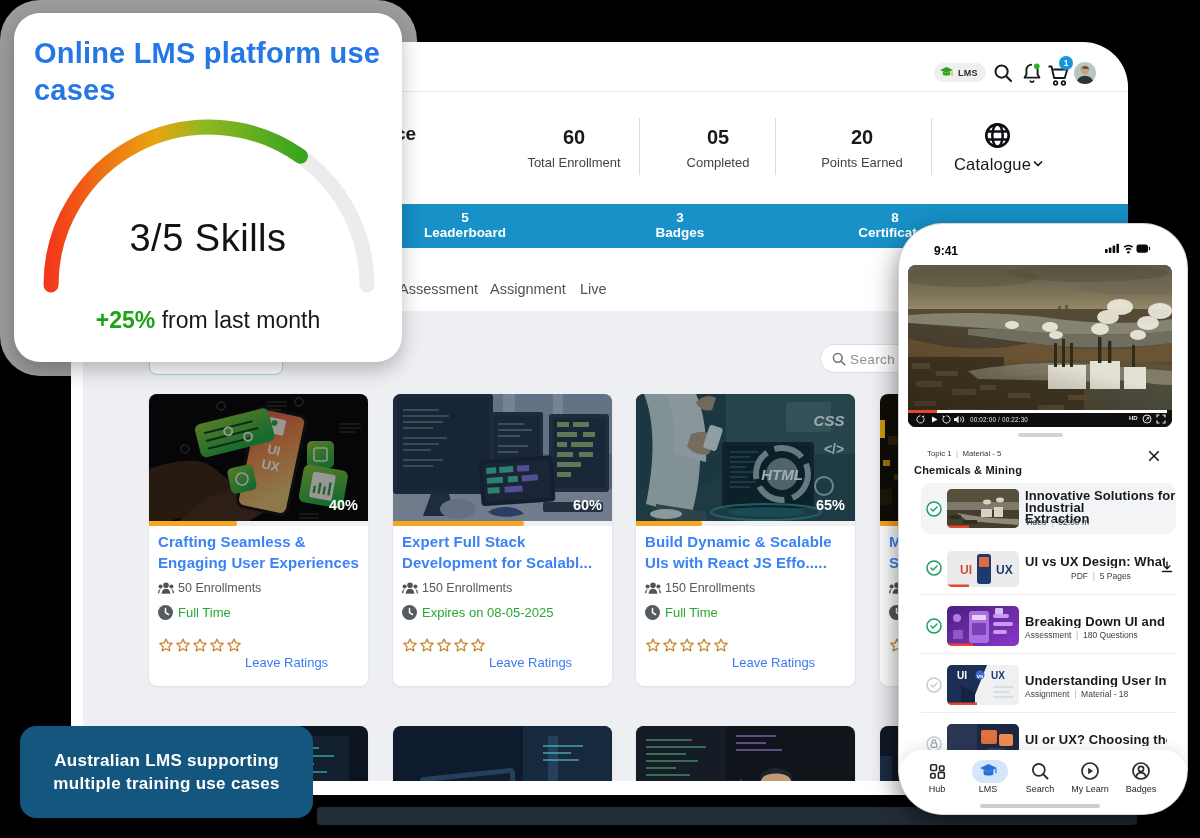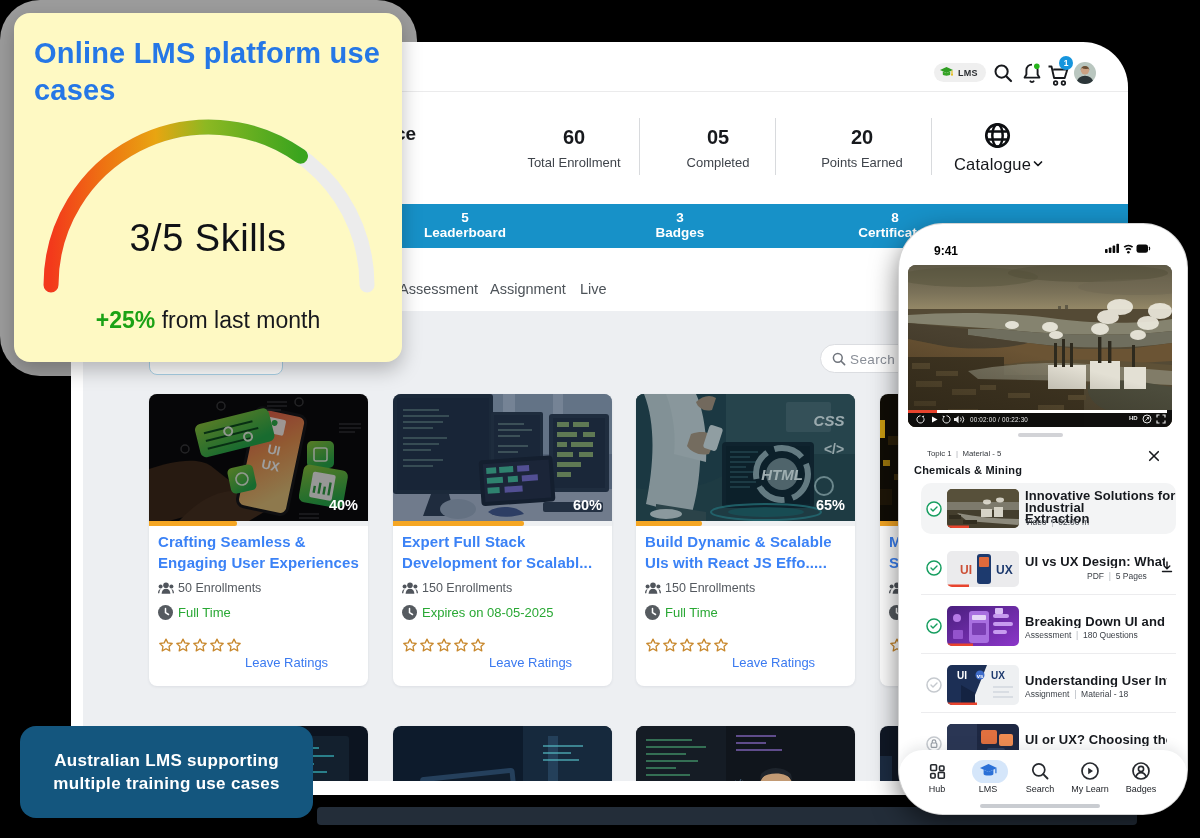--- a/index.html
+++ b/index.html
@@ -44,21 +44,21 @@
   .cimg { left:0; top:0; width:219px; height:127px; border-radius:8px 8px 0 0; overflow:hidden;}
   .pct { right:10px; top:103px; color:#fff; font-size:14.5px; font-weight:700; z-index:2;}
   .pbar { left:0; top:127px; width:219px; height:5px; background:#eef0f2;}
   .pfill { height:5px; background:#f5a623; border-radius:0 2px 2px 0;}
   .ctitle { left:9px; white-space:nowrap; overflow:hidden; width:208px; font-size:15px; font-weight:700; color:#3b82f6; line-height:21px; letter-spacing:.1px;}
   .crow { font-size:12.5px; color:#54595f; }
   .cgreen { font-size:13px; color:#29a834; }
   .clink { font-size:13px; color:#3b7af0;margin-top:18px;}
 
   
-  #gcard { left:14px; top:13px; width:388px; height:349px; background:#fef9c3; border-radius:16px;
+  #gcard { left:14px; top:13px; width:388px; height:349px; background:#ffffff; border-radius:26px;
     box-shadow:0 8px 20px rgba(0,0,0,.25); z-index:4; }
   #gcard h1 { position:absolute; left:20px; top:22px; width:352px; font-size:29px; line-height:37px;
     font-weight:700; color:#2577e6; letter-spacing:.2px;}
   #skills { left:0px; top:204px; width:388px; text-align:center; font-size:38px; color:#101216; letter-spacing:.5px;}
   #gmonth { left:0px; top:294px; width:388px; text-align:center; font-size:23px; color:#17181d;}
   #gmonth b { color:#1ba215; font-weight:700; }
 
   
   #bluebox { left:20px; top:726px; width:293px; height:92px; background:#14567e; border-radius:16px; z-index:6;
     color:#fff; font-size:17px; font-weight:600; text-align:center; line-height:23px; padding-top:23px; letter-spacing:.3px;}
@@ -660,21 +660,21 @@
       <svg width="72" height="36" viewBox="0 0 72 36">
         <rect width="72" height="36" fill="#ebebed"></rect>
         <text x="13" y="23" font-family="Liberation Sans" font-size="12" font-weight="700" fill="#cc4f35">UI</text>
         <text x="49" y="23" font-family="Liberation Sans" font-size="12" font-weight="700" fill="#1d3a6e">UX</text>
         <rect x="30" y="3" width="14" height="30" rx="3" fill="#1d3a6e"></rect>
         <rect x="32" y="6" width="10" height="10" rx="1" fill="#e06a3c"></rect>
         <rect y="33.5" width="22" height="2.5" fill="#e8442e"></rect>
       </svg>
     </div>
     <div class="abs pitem-t" style="left:126px; top:332px; width:140px; white-space:nowrap; overflow:hidden;">UI vs UX Design: What’s the Real ...</div>
-    <div class="abs pitem-s" style="left:142px; top:347px;padding-left:46px;">PDF&nbsp; <span style="color:#b3b7bd;">|</span> &nbsp;5 Pages</div>
+    <div class="abs pitem-s" style="left:126px; top:347px;padding-left:46px;">PDF&nbsp; <span style="color:#b3b7bd;">|</span> &nbsp;5 Pages</div>
     <svg class="abs" style="left:262px; top:337px;" width="12" height="12" viewBox="0 0 12 12">
       <path d="M6 1 v6.5 M3.2 5 L6 7.8 L8.8 5 M1.5 10.5 h9" fill="none" stroke="#17191d" stroke-width="1.4" stroke-linecap="round" stroke-linejoin="round"></path>
     </svg>
     <div class="abs psep" style="top:370px;"></div>
 
     <svg class="abs" style="left:27px; top:394px;" width="16" height="16" viewBox="0 0 16 16">
       <circle cx="8" cy="8" r="7" fill="#fff" stroke="#179e60" stroke-width="1.5"></circle>
       <path d="M5 8 l2 2 l4 -4" fill="none" stroke="#179e60" stroke-width="1.4" stroke-linecap="round" stroke-linejoin="round"></path>
     </svg>
     <div class="abs pthumb" style="top:382px; height:40px;">

